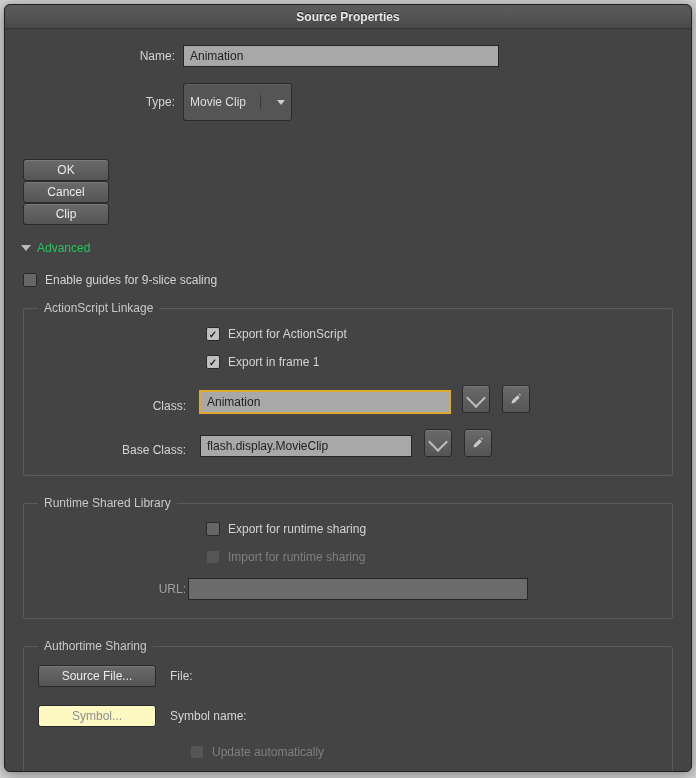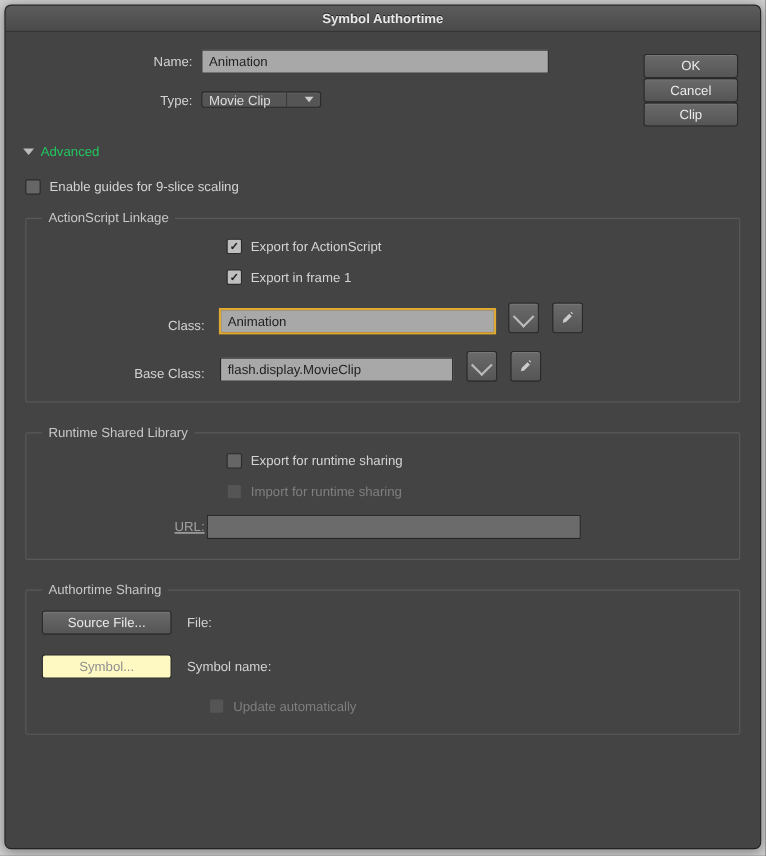--- a/index.html
+++ b/index.html
@@ -37,20 +37,21 @@
     border-top-right-radius: 6px;
   }
   .body {
     padding: 16px 18px;
     color: #cfcfcf;
   }
   .main-row {
     display: flex;
     align-items: flex-start;
     gap: 18px;
+    flex-direction: column;
   }
   .left-col { flex: 1; }
   .right-col {
     width: 88px;
     display: flex;
     flex-direction: column;
     padding-top: 4px;
   }
   .form-line {
     display: flex;
@@ -75,21 +76,21 @@
   .text-input.highlight {
     outline: 2px solid #e0a934;
     outline-offset: -1px;
     width: 250px;
   }
   .text-input.wide340 { width: 340px; }
   .text-input.disabled { background: #6b6b6b; color:#6b6b6b; }
   .select {
     display: inline-flex;
     align-items: center;
-    height: 15px;
+    height: 38px;
     background: #555;
     border: 1px solid #2a2a2a;
     border-radius: 3px;
     color: #ddd;
     padding: 0 6px;
     gap: 8px;
     box-shadow: inset 0 1px 0 rgba(255,255,255,.08);
   }
   .select .caret {
     width: 0; height: 0;
@@ -174,32 +175,32 @@
     border-left:2px solid #bbb;
     border-bottom:2px solid #bbb;
     transform: rotate(-45deg);
     margin-top:-3px;
   }
   .pencil-icon {
     width:12px;height:12px;
     display:block;
   }
   .sub-indent { padding-left: 168px; }
-  .url-line { display:flex; align-items:center; gap:0; margin-top:14px;text-decoration:underline; }
+  .url-line { display:flex; align-items:center; gap:0; margin-top:14px; }
   .url-label { width: 150px; text-align:right; padding-right:2px; color:#a0a0a0; }
   .auth-row {
     display:flex; align-items:center; gap:14px; margin-bottom:18px;
   }
   .auth-label { color:#d4d4d4; }
 </style>
 </head>
 <body>
 
 <div class="dialog">
-  <div class="titlebar">Symbol Authortime</div>
+  <div class="titlebar">Source Properties</div>
 
   <div class="body">
     <div class="main-row">
       <div class="left-col">
 
         <div class="form-line">
           <div class="form-label">Name:</div>
           <input class="text-input" value="Animation" style="">
         </div>
 

